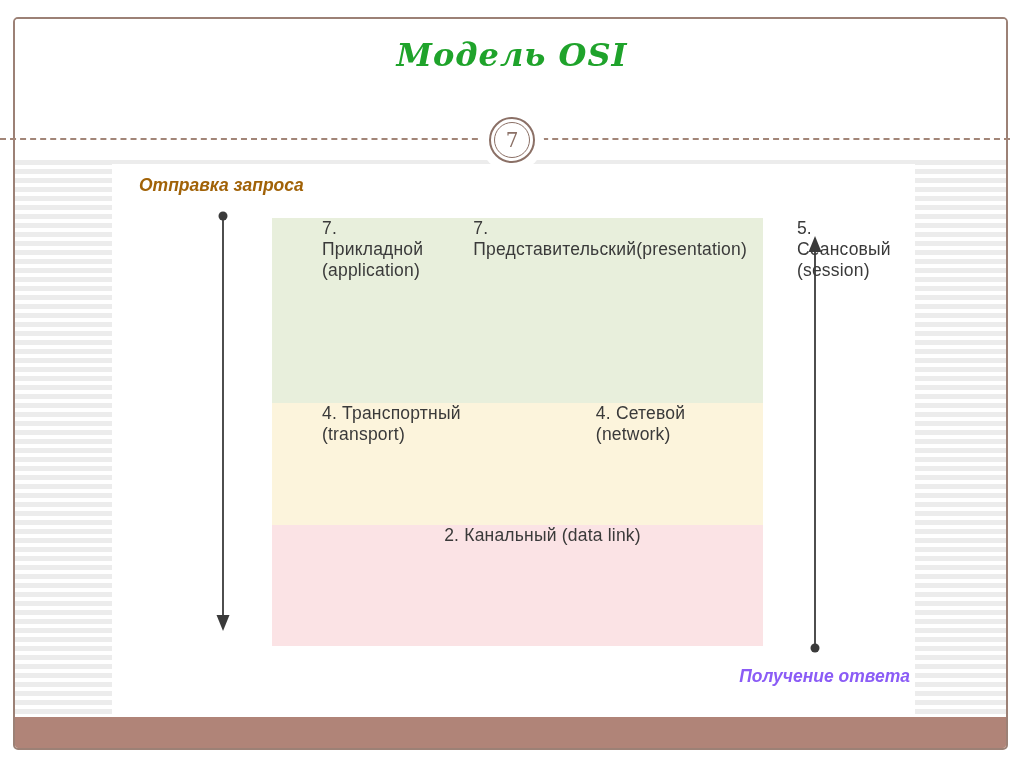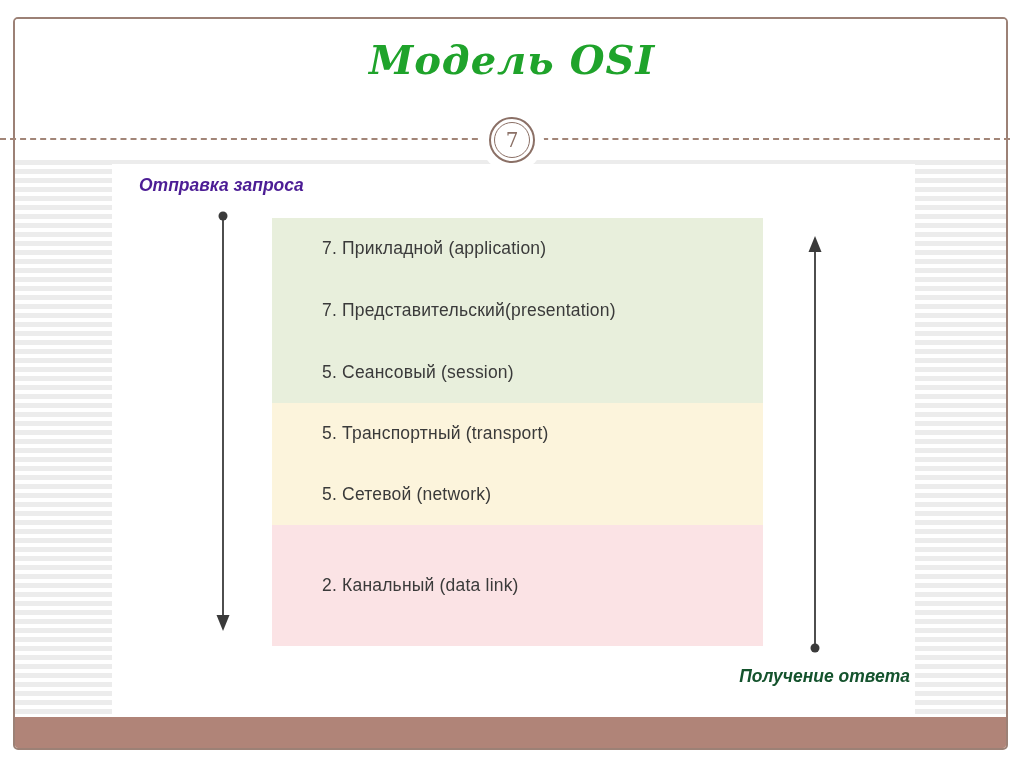--- a/index.html
+++ b/index.html
@@ -23,21 +23,21 @@
   
   .content-panel {
     position: absolute; left: 97px; top: 145px; width: 803px; height: 553px;
     background: #ffffff;
   }
 
   
   .slide-title {
     position: absolute; left: 0; top: 36px; width: 1024px; text-align: center;
     font-family: "DejaVu Serif", serif; font-style: italic; font-weight: bold;
-    font-size: 40px; letter-spacing: 1px;
+    font-size: 32px; letter-spacing: 1px;
   }
 
   
   .dashed-line {
     position: absolute; left: 0; top: 138px; width: 1010px; height: 0;
     border-top: 2px dashed #a28578;
   }
   .page-badge {
     position: absolute; left: 489px; top: 117px; width: 46px; height: 46px;
     border: 2px solid #8b7066; border-radius: 50%; background: #ffffff;
@@ -46,29 +46,29 @@
   }
   .page-badge-inner {
     width: 36px; height: 36px; border: 1px solid #8b7066; border-radius: 50%;
     display: flex; align-items: center; justify-content: center;
     font-family: "DejaVu Serif", serif; font-size: 20px; color: #8b7066;
   }
 
   
   .send-label {
     position: absolute; left: 139px; top: 175px;
-    font-weight: bold; font-style: italic; font-size: 17.5px; color: #4c1d95;
+    font-weight: bold; font-style: italic; font-size: 17.5px; color: #a16207;
   }
   .receive-label {
     position: absolute; left: 700px; top: 666px; width: 210px; text-align: right;
-    font-weight: bold; font-style: italic; font-size: 17.5px; color: #14532d;
+    font-weight: bold; font-style: italic; font-size: 17.5px; color: #8b5cf6;
   }
 
   
-  .group { position: absolute; left: 272px; width: 491px; display: flex; flex-direction: column; justify-content: space-around; }
+  .group { position: absolute; left: 272px; width: 491px; display: flex; justify-content: space-around; }
   .group-upper  { top: 218px; height: 185px; }
   .group-middle { top: 403px; height: 122px; }
   .group-lower  { top: 525px; height: 121px; }
   .layer-row { padding-left: 50px; font-size: 17.5px; color: #3a3a3a; letter-spacing: 0.2px; }
 
   
   .arrows-svg { position: absolute; left: 0; top: 0; width: 1024px; height: 767px; pointer-events: none; }
 </style>
 </head>
 <body>
@@ -94,22 +94,22 @@
 
   <div class="receive-label">Получение ответа</div>
 
   <div class="group group-upper" style="background-color: rgb(232, 239, 220);">
     <div class="layer-row">7. Прикладной (application)</div>
     <div class="layer-row">7. Представительский(presentation)</div>
     <div class="layer-row">5. Сеансовый (session)</div>
   </div>
 
   <div class="group group-middle" style="background-color: rgb(252, 244, 220);">
-    <div class="layer-row">5. Транспортный (transport)</div>
-    <div class="layer-row">5. Сетевой (network)</div>
+    <div class="layer-row">4. Транспортный (transport)</div>
+    <div class="layer-row">4. Сетевой (network)</div>
   </div>
 
   <div class="group group-lower" style="background-color: rgb(251, 227, 229);">
     <div class="layer-row">2. Канальный (data link)</div>
   </div>
 
   <svg class="arrows-svg" viewBox="0 0 1024 767" xmlns="http://www.w3.org/2000/svg">
 
     <g>
       <circle cx="223" cy="216" r="4.5" fill="#3a3a3a"></circle>

